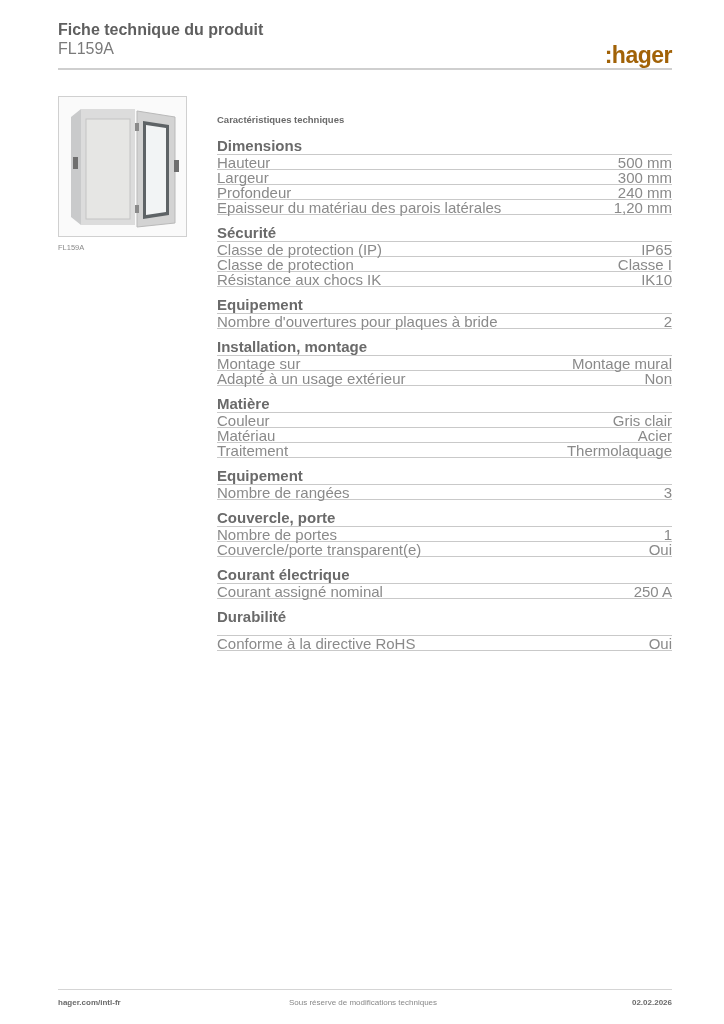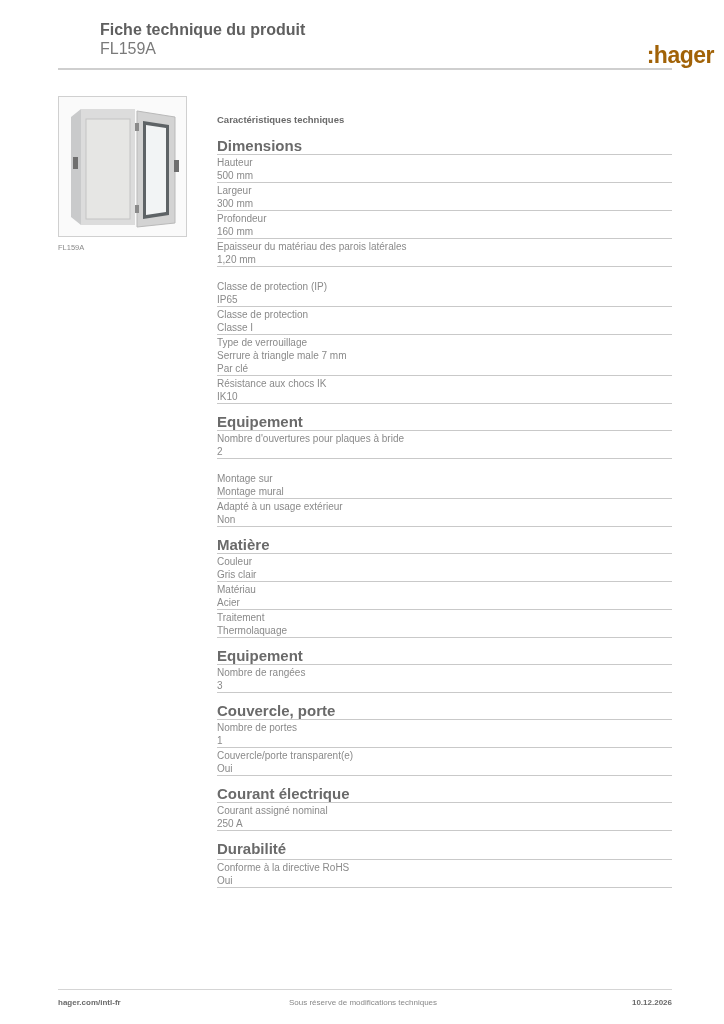--- a/index.html
+++ b/index.html
@@ -1,20 +1,20 @@
 <!DOCTYPE html>
 <html><head>
 <meta charset="utf-8">
 <style>
   html, body { margin: 0; padding: 0; }
   body {
     width: 724px; height: 1024px; background: #ffffff; position: relative;
     font-family: "Liberation Sans", sans-serif; color: #7a7a7a; overflow: hidden;
   }
-  .header { position: absolute; left: 58px; top: 20px; width: 614px; margin-left: 42px; }
+  .header { position: absolute; left: 58px; top: 20px; width: 614px; }
   .doc-title { font-size: 16px; font-weight: bold; color: #5f5f5f; line-height: 20px; }
   .product-code { font-size: 16px; color: #7a7a7a; line-height: 18px; }
   .logo {
     position: absolute; right: 0; top: 22px; font-size: 23px; font-weight: bold;
     color: #a16207; letter-spacing: -0.5px;
   }
   .header-rule { position: absolute; left: 58px; top: 68px; width: 614px; height: 2px; background: #cfcfcf; }
 
   .photo-box {
     position: absolute; left: 58px; top: 96px; width: 127px; height: 139px;
@@ -25,24 +25,24 @@
   .content { position: absolute; left: 217px; top: 94px; width: 455px; }
   .product-desc { font-size: 9.5px; font-weight: bold; color: #6a6a6a; height: 14px; }
   .section-main-title { font-size: 9.5px; font-weight: bold; color: #6a6a6a; margin-top: 20px; height: 14px; }
   .section { margin-top: 12px; }
   .section-title {
     font-size: 15px; font-weight: bold; color: #6a6a6a;
     border-bottom: 1px solid #c9c9c9; padding-bottom: 2px; height: 12px; line-height: 12px;
   }
   .row {
     display: flex; justify-content: space-between; align-items: flex-start;
-    font-size: 10px; color: #8a8a8a; border-bottom: 1px solid #c9c9c9;
-    line-height: 13px; padding: 1px 0 0 0; min-height: 13px; flex-direction: column;
+    font-size: 15px; color: #8a8a8a; border-bottom: 1px solid #c9c9c9;
+    line-height: 13px; padding: 1px 0 0 0; min-height: 13px;
   }
-  .row .val { white-space: pre-line; }
+  .row .val { text-align: right; white-space: pre-line; }
 
   .footer-rule { position: absolute; left: 58px; top: 989px; width: 614px; height: 1px; background: #d5d5d5; }
   .footer { position: absolute; left: 58px; top: 998px; width: 614px; font-size: 8px; color: #888; }
   .footer .left { position: absolute; left: 0; font-weight: bold; color: #6a6a6a; }
   .footer .center { position: absolute; left: 0; right: 4px; text-align: center; }
   .footer .right { position: absolute; right: 0; font-weight: bold; color: #6a6a6a; }
 </style>
 </head>
 <body>
 
@@ -81,57 +81,54 @@
       <div class="row">
           <span>Hauteur</span>
           <span class="val">500 mm</span>
         </div>
       <div class="row">
           <span>Largeur</span>
           <span class="val">300 mm</span>
         </div>
       <div class="row">
           <span>Profondeur</span>
-          <span class="val">160 mm</span>
+          <span class="val">240 mm</span>
         </div>
       <div class="row">
           <span>Epaisseur du matériau des parois latérales</span>
           <span class="val">1,20 mm</span>
         </div>
     </div>
 
     <div class="section">
+      <div class="section-title">Sécurité</div>
       <div class="row">
           <span>Classe de protection (IP)</span>
           <span class="val">IP65</span>
         </div>
       <div class="row">
           <span>Classe de protection</span>
           <span class="val">Classe I</span>
-        </div>
-      <div class="row">
-          <span>Type de verrouillage</span>
-          <span class="val">Serrure à triangle male 7 mm
-Par clé</span>
         </div>
       <div class="row">
           <span>Résistance aux chocs IK</span>
           <span class="val">IK10</span>
         </div>
     </div>
 
     <div class="section">
       <div class="section-title">Equipement</div>
       <div class="row">
           <span>Nombre d'ouvertures pour plaques à bride</span>
           <span class="val">2</span>
         </div>
     </div>
 
     <div class="section">
+      <div class="section-title">Installation, montage</div>
       <div class="row">
           <span>Montage sur</span>
           <span class="val">Montage mural</span>
         </div>
       <div class="row">
           <span>Adapté à un usage extérieur</span>
           <span class="val">Non</span>
         </div>
     </div>
 
@@ -173,27 +170,27 @@
 
     <div class="section">
       <div class="section-title">Courant électrique</div>
       <div class="row">
           <span>Courant assigné nominal</span>
           <span class="val">250 A</span>
         </div>
     </div>
 
     <div class="section">
-      <div class="section-title" style="padding-bottom:4px;margin-top:7px;">Durabilité</div>
+      <div class="section-title" style="padding-bottom:12px;margin-top:7px;">Durabilité</div>
       <div class="row">
           <span>Conforme à la directive RoHS</span>
           <span class="val">Oui</span>
         </div>
     </div>
   </div>
 </div>
 
 <div class="footer-rule"></div>
 <div class="footer">
   <span class="left">hager.com/intl-fr</span>
   <span class="center">Sous réserve de modifications techniques</span>
-  <span class="right">10.12.2026</span>
+  <span class="right">02.02.2026</span>
 </div>
 
 </body></html>

